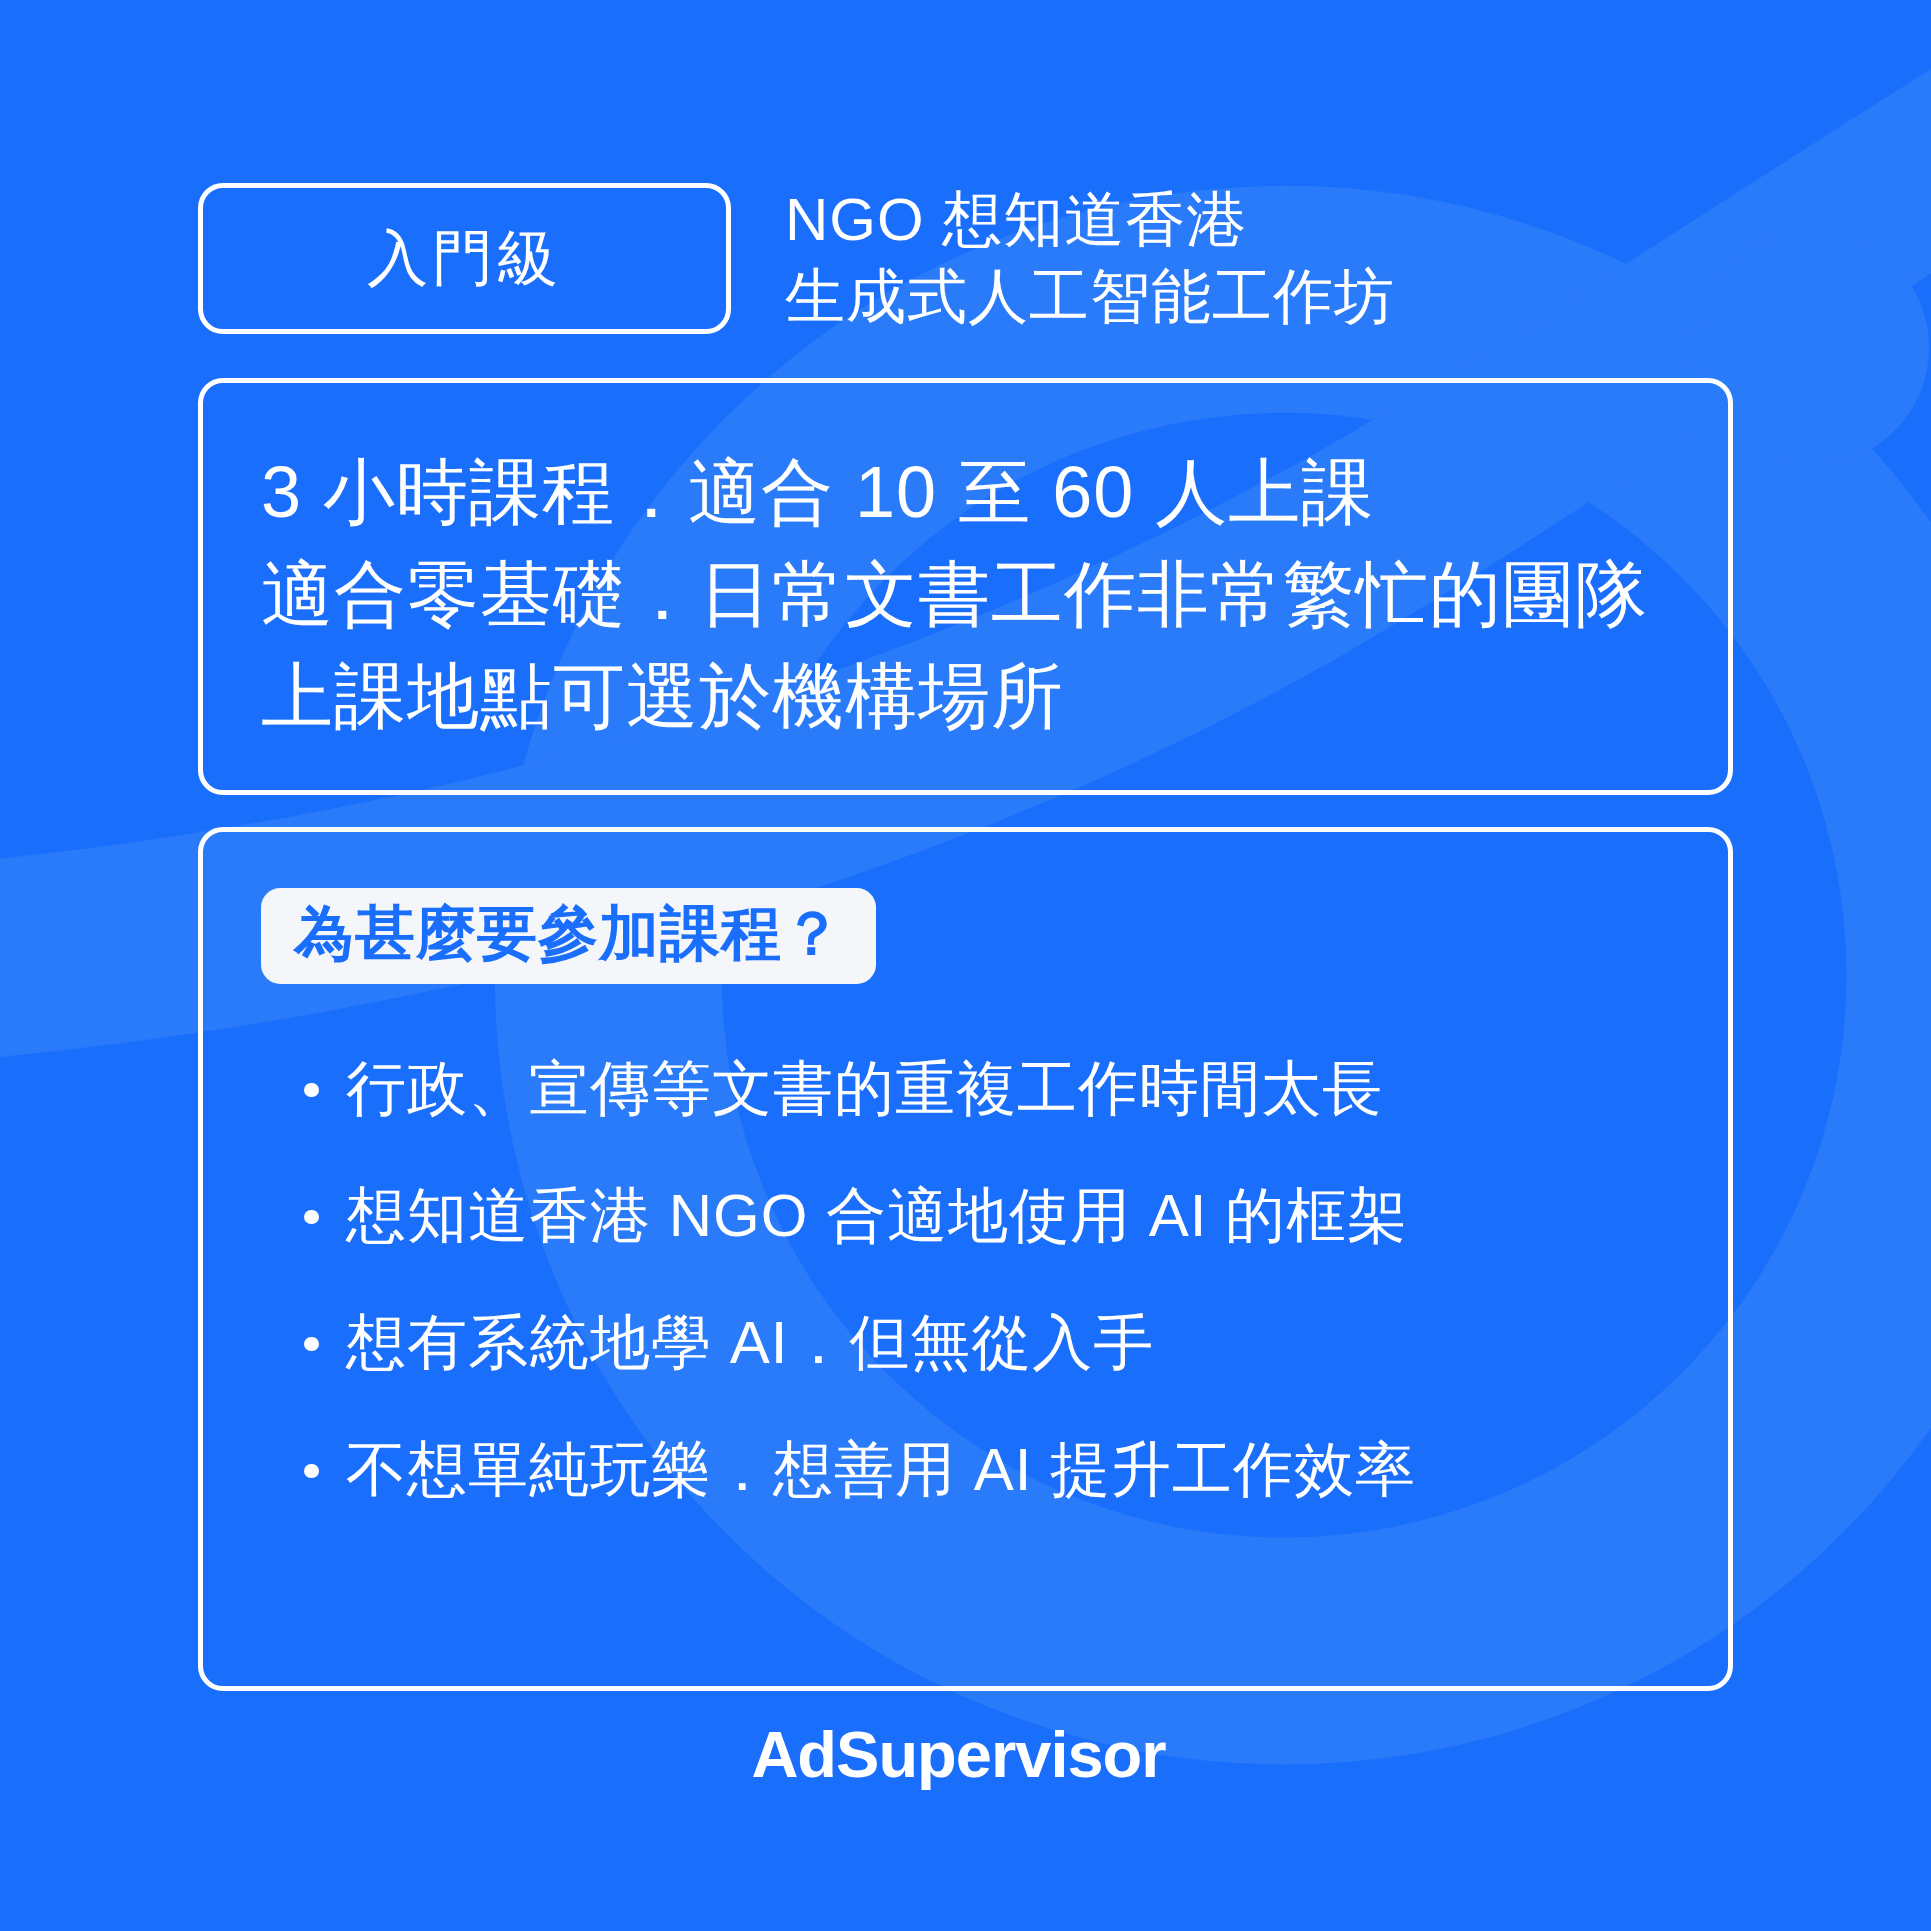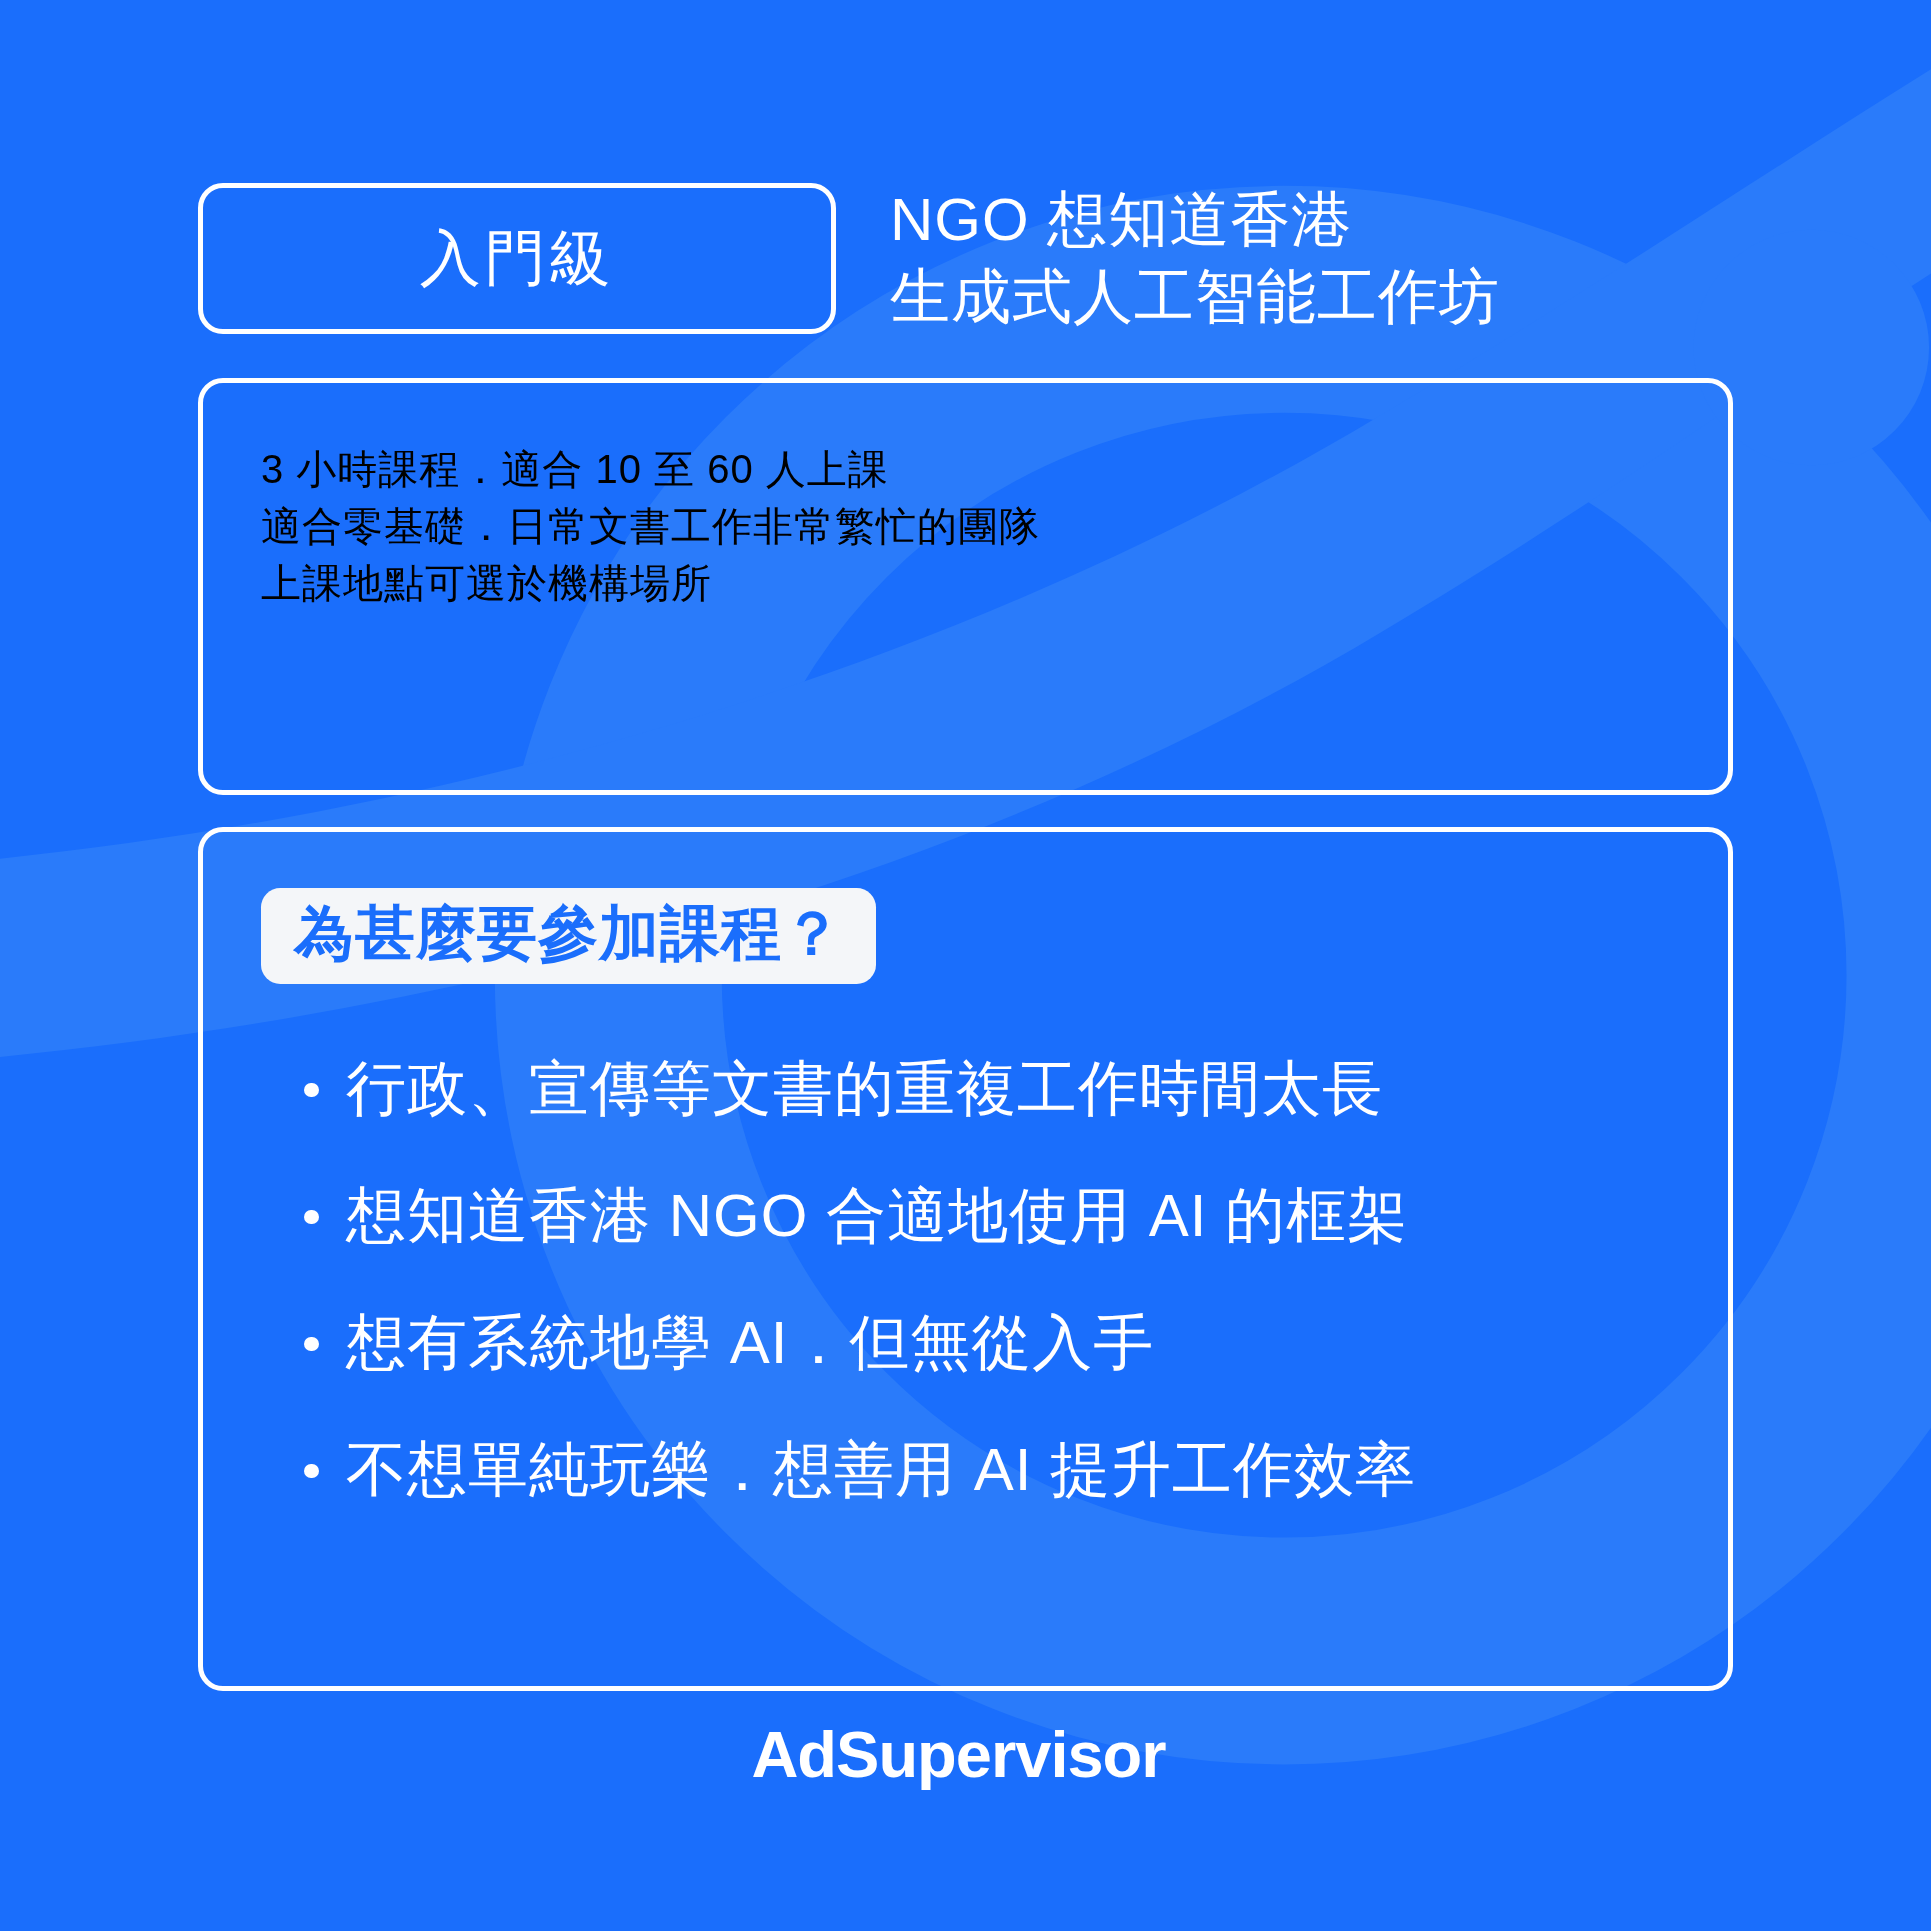--- a/index.html
+++ b/index.html
@@ -41,21 +41,21 @@
   }
 
   
   .header-row {
     display: flex;
     align-items: center;
     margin-top: 183px;
     height: 151px;
   }
   .level-badge {
-    width: 638px;
+    width: 533px;
     height: 100%;
     box-sizing: border-box;
     border: 5.8px solid #ffffff;
     border-radius: 25px;
     display: flex;
     align-items: center;
     justify-content: center;
     flex: 0 0 auto;
   }
   .level-badge-text {
@@ -87,22 +87,22 @@
     border-radius: 25px;
     position: relative;
   }
 
   .card-info {
     margin-top: 44px;
     height: 417px;
     padding: 58px 58px 0 58px;
   }
   .info-line {
-    color: #000000;
-    font-size: 40px;
+    color: #ffffff;
+    font-size: 72px;
     font-weight: 400;
     line-height: 1.42;
     letter-spacing: 1px;
     white-space: nowrap;
   }
 
   .card-reasons {
     margin-top: 32px;
     height: 864px;
     padding: 56px 58px 0 58px;

